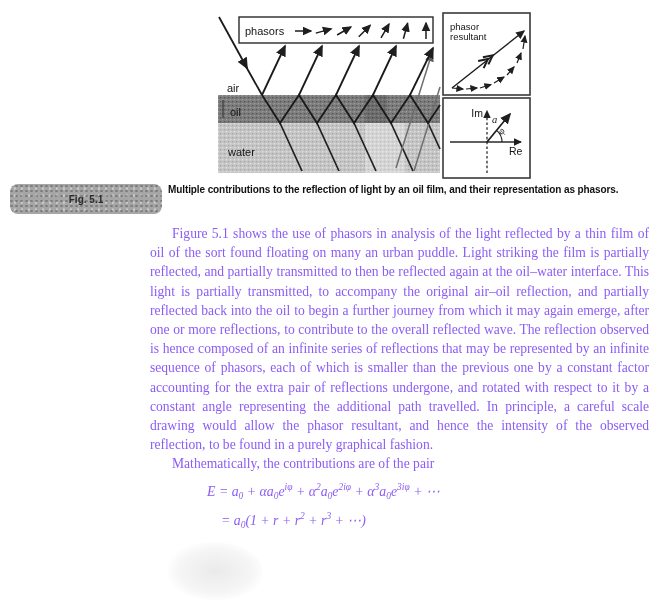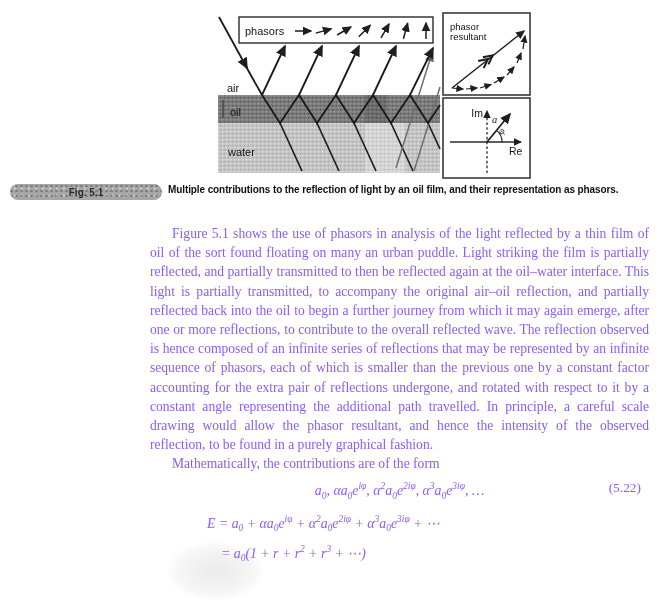--- a/index.html
+++ b/index.html
@@ -5,21 +5,21 @@
   html,body{margin:0;padding:0;}
   .page{
     position:relative; width:659px; height:600px;
     background:#ffffff; overflow:hidden;
     font-family:"Liberation Serif", serif; color:#161616;
   }
   
   .fig-svg{position:absolute; left:200px; top:5px;}
   
   .fig-badge{
-    position:absolute; left:10px; top:184px; width:152px; height:16px;
+    position:absolute; left:10px; top:184px; width:152px; height:30px;
     border-radius:8px;
     background-color:#a6a6a6;
     background-image:
       radial-gradient(circle at 30% 40%, rgba(55,55,55,.38) 1px, transparent 1.4px),
       radial-gradient(circle at 70% 65%, rgba(255,255,255,.40) 1px, transparent 1.4px);
     background-size:5px 5px, 7px 7px;
     display:flex; align-items:center; justify-content:center;
     font-family:"Liberation Sans", sans-serif; font-size:10px; font-weight:700; color:#2b2b2b;
   }
   .fig-caption{
@@ -168,26 +168,22 @@
     </g>
   </svg>
 
   <div class="fig-badge">
     <span>Fig. 5.1</span>
   </div>
   <div class="fig-caption">Multiple contributions to the reflection of light by an oil film, and their representation as phasors.</div>
 
   <div class="body-text">
     <p class="indent">Figure 5.1 shows the use of phasors in analysis of the light reflected by a thin film of oil of the sort found floating on many an urban puddle. Light striking the film is partially reflected, and partially transmitted to then be reflected again at the oil–water interface. This light is partially transmitted, to accompany the original air–oil reflection, and partially reflected back into the oil to begin a further journey from which it may again emerge, after one or more reflections, to contribute to the overall reflected wave. The reflection observed is hence composed of an infinite series of reflections that may be represented by an infinite sequence of phasors, each of which is smaller than the previous one by a constant factor accounting for the extra pair of reflections undergone, and rotated with respect to it by a constant angle representing the additional path travelled. In principle, a careful scale drawing would allow the phasor resultant, and hence the intensity of the observed reflection, to be found in a purely graphical fashion.</p>
-    <p class="indent">Mathematically, the contributions are of the form</p>
+    <p class="indent">Mathematically, the contributions are of the pair</p>
 
-    <div class="eq-row">
-      <span class="eq-expr">a<sub>0</sub>, αa<sub>0</sub>e<sup>iφ</sup>, α<sup>2</sup>a<sub>0</sub>e<sup>2iφ</sup>, α<sup>3</sup>a<sub>0</sub>e<sup>3iφ</sup>, …</span>
-      <span class="eq-number">(5.22)</span>
-    </div>
 
 
     <div class="eq-block">
       <div class="eq-line">E = a<sub>0</sub> + αa<sub>0</sub>e<sup>iφ</sup> + α<sup>2</sup>a<sub>0</sub>e<sup>2iφ</sup> + α<sup>3</sup>a<sub>0</sub>e<sup>3iφ</sup> + ⋯</div>
       <div class="eq-line eq-line2">= a<sub>0</sub>(1 + r + r<sup>2</sup> + r<sup>3</sup> + ⋯)</div>
 
     </div>
   </div>
 
   <div class="smudge"></div>

